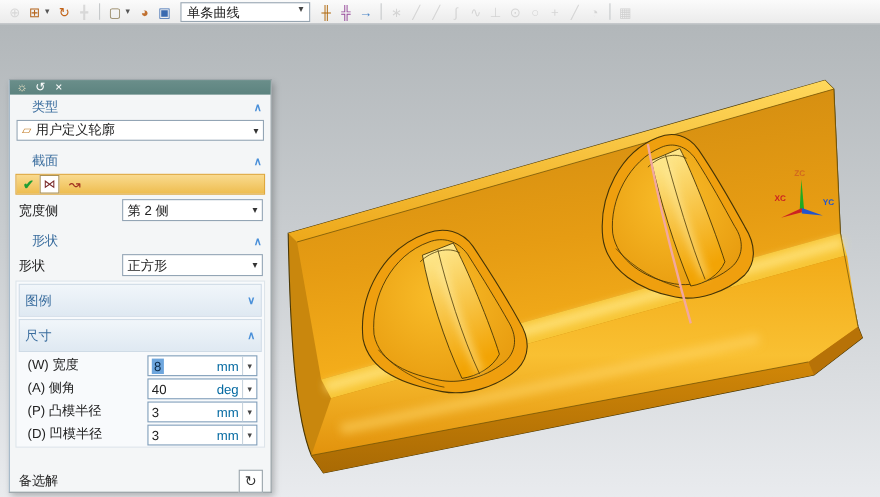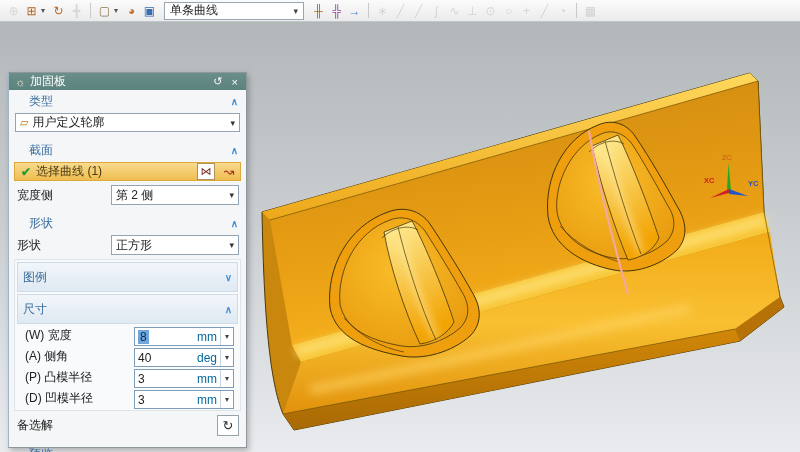--- a/index.html
+++ b/index.html
@@ -10,22 +10,22 @@
   
   .toolbar { position:absolute; top:0; left:0; right:0; height:22px;
     background:linear-gradient(#fbfbfb,#ebebeb); border-bottom:1px solid #c3c6c8;
     display:flex; align-items:center; padding:0 3px; z-index:8; }
   .tb-group { display:flex; align-items:center; gap:1px; padding:0 2px; }
   .tb-icon { width:17px; height:17px; display:flex; align-items:center;
     justify-content:center; font-size:12px; line-height:1; cursor:default; }
   .tb-icon.dis { opacity:.55; }
   .tb-dd { font-size:8px; color:#555; width:8px; }
   .tb-sep { width:1px; height:15px; background:#c6c9cb; margin:0 3px; }
-  .tb-combo { width:140px; height:18px; background:#fff; border:1px solid #98a6b2;
-    display:flex; align-items:center; padding:0 5px; font-size:12px; color:#222;
+  .tb-combo { width:118px; height:18px; background:#fff; border:1px solid #98a6b2;
+    display:flex; padding:0 5px; font-size:12px; color:#222;
     margin:12px 4px; }
   .tb-combo .dd-a { margin-left:auto; font-size:9px; color:#444; }
 
   
   .viewport { position:absolute; top:22px; left:0; right:0; bottom:0;
     background:linear-gradient(180deg,#b2b7ba 0%,#c9cdd0 45%,#e9ebee 100%); z-index:1; }
   .viewport svg { position:absolute; top:-22px; left:0; }
 
   
   .dialog { position:absolute; left:8px; top:72px; width:239px; height:376px;
@@ -68,21 +68,21 @@
   .dim { display:flex; align-items:flex-start; justify-content:space-between;
     padding:1px 6px 1px 10px; height:21px; }
   .dim-input { width:100px; height:19px; background:#fff; border:1px solid #7f9db9;
     display:flex; align-items:center; padding-left:3px; }
   .dim-input .val.sel { background:#6ea6dd; color:#0b2a4a; padding:0 2px; }
   .dim-input .unit { margin-left:auto; padding-right:3px; color:#0369a1; }
   .dim-input .dd-b { width:13px; align-self:stretch; border-left:1px solid #c8d4de;
     display:flex; align-items:center; justify-content:center; font-size:8px;
     color:#444; }
   .alt-row { display:flex; align-items:center; justify-content:space-between;
-    padding:2px 7px 2px 8px; height:26px; }
+    padding:2px 7px 2px 8px; height:26px;margin-top:16px; }
   .cycle-btn { width:22px; height:21px; background:#fff; border:1px solid #98a3aa;
     display:flex; align-items:center; justify-content:center; font-size:13px;
     color:#333; }
   .btns { margin-top:auto; display:flex; justify-content:flex-end; gap:6px;
     padding:4px 5px; background:#e8ecef; border-top:1px solid #d0d6da; }
   .btn { height:20px; padding:0 7px; border:1px solid #8a9aa5;
     background:linear-gradient(#fcfcfc,#dfe3e6); font-size:12px; color:#222;
     display:flex; align-items:center; }
   .btn.primary { border-color:#4a90d9; background:linear-gradient(#ecf5fd,#c9e2f8); }
 </style>
@@ -239,21 +239,20 @@
       </div>
     <div class="tb-sep"></div>
     <div class="tb-group">
         <span class="tb-icon dis" style="color: rgb(181, 181, 181);">▦</span>
       </div>
   </div>
 
   <div class="dialog">
     <div class="dlg-title">
       <span class="t-gear">☼</span>
-      <span class="t-text">加固板</span>
       <span class="t-btn">↺</span>
       <span class="t-btn">×</span>
     </div>
 
     <div class="sec-head">
       <span>类型</span>
       <span class="caret">∧</span>
     </div>
     <div class="combo wide">
       <span class="p-icon">▱</span>
@@ -261,21 +260,20 @@
       <span class="dd-a">▾</span>
     </div>
     <div class="rule"></div>
 
     <div class="sec-head">
       <span>截面</span>
       <span class="caret">∧</span>
     </div>
     <div class="select-row">
       <span class="check">✔</span>
-      <span class="sr-label">选择曲线 (1)</span>
       <span class="mini-btn">⋈</span>
       <span class="mini-icon">↝</span>
     </div>
     <div class="lbl-row">
       <span>宽度侧</span>
       <span class="combo">
         <span>第 2 侧</span>
         <span class="dd-a">▾</span>
       </span>
     </div>

